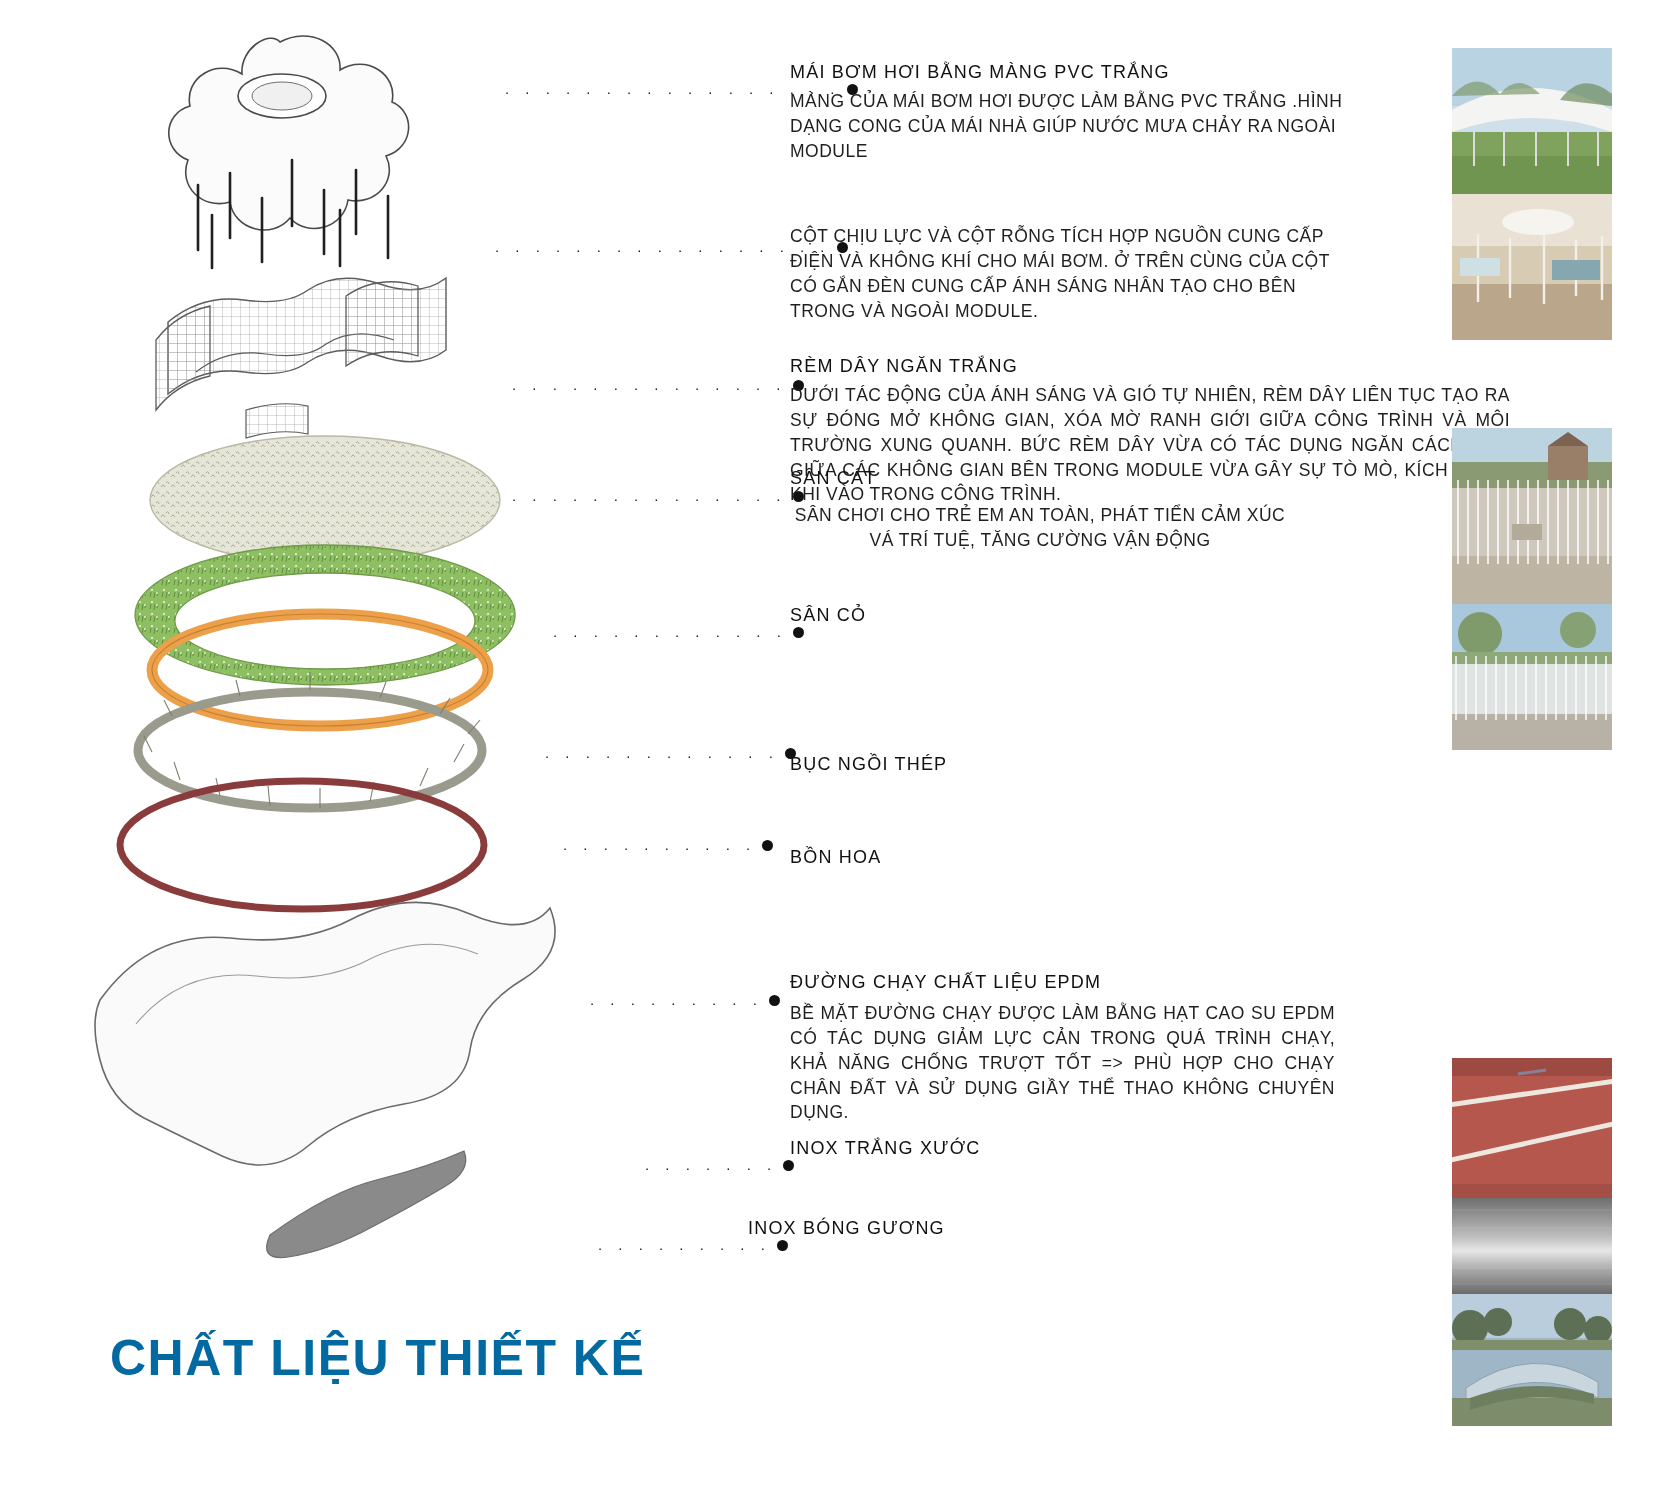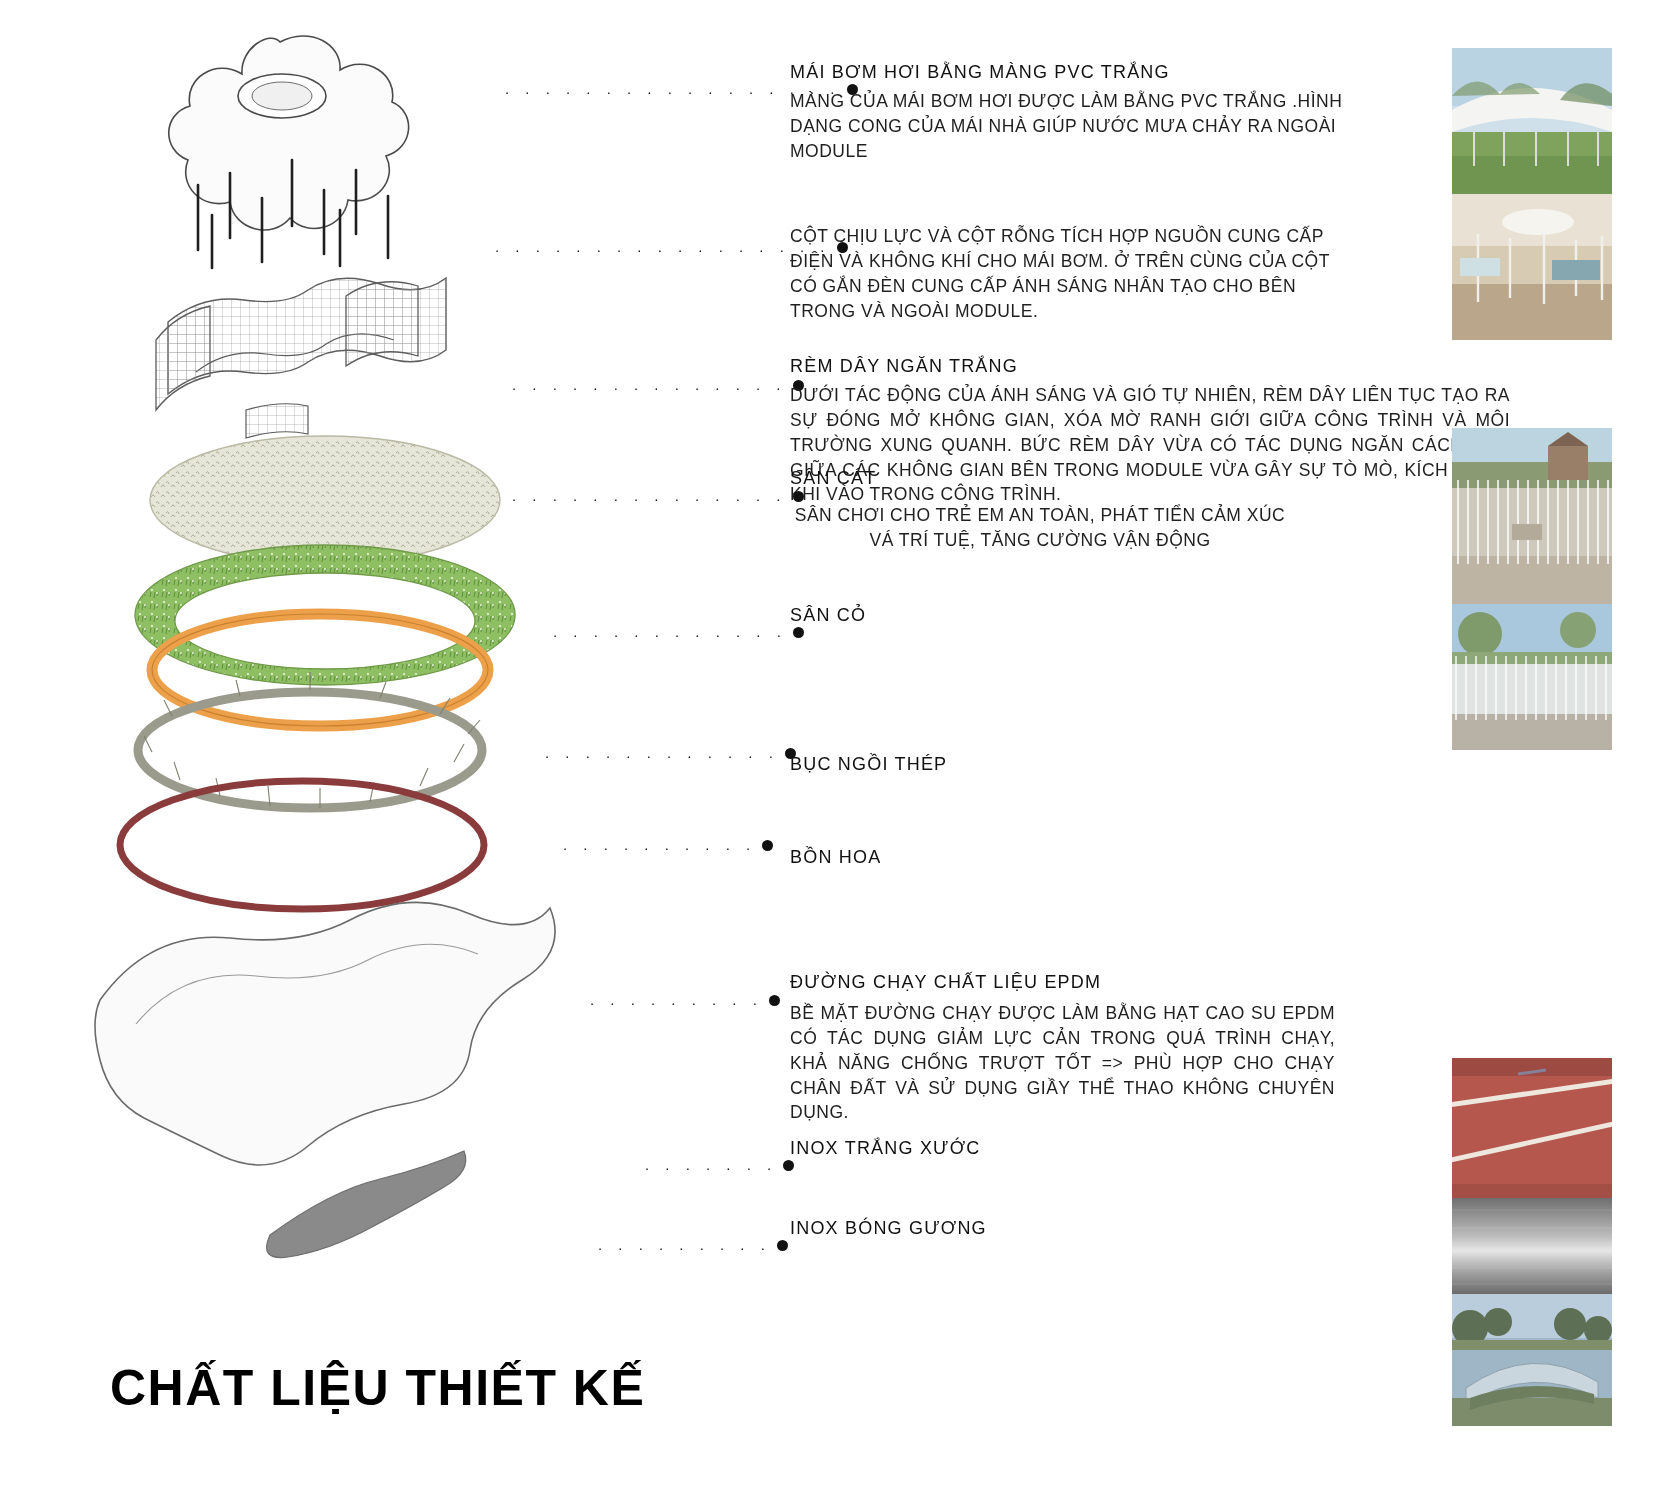--- a/index.html
+++ b/index.html
@@ -85,25 +85,25 @@
     position: relative;
     overflow: hidden;
     display: block;
   }
   .photo + .photo { margin-top: 0; }
 
   
   .footer-title {
     position: absolute;
     left: 110px;
-    top: 1359px;
+    top: 1329px;
     font-size: 50px;
     font-weight: bold;
     letter-spacing: 1.5px;
-    color: #000000;
+    color: #0369a1;
     font-family: "Liberation Sans", sans-serif;
   }
 </style>
 </head>
 <body>
 
 <div class="stage">
 
   <div class="diagram">
     <svg width="600" height="1300" viewBox="0 0 600 1300" xmlns="http://www.w3.org/2000/svg">
@@ -267,21 +267,21 @@
     <span class="bullet"></span>
   </div>
   <div class="textcol" style="left:790px; top:1138px;">
     <div class="label">INOX TRẮNG XƯỚC</div>
   </div>
 
   <div class="leader" style="left:598px; top:1238px;">
     <span class="dots">. . . . . . . . .</span>
     <span class="bullet"></span>
   </div>
-  <div class="textcol" style="left:790px; top:1218px;">
+  <div class="textcol" style="left:748px; top:1218px;">
     <div class="label">INOX BÓNG GƯƠNG</div>
   </div>
 
   <div class="photos">
 
     <div class="photo" style="height:146px;">
       <svg width="160" height="146" viewBox="0 0 160 146" preserveAspectRatio="none">
         <rect width="160" height="146" fill="#cfe0ea"></rect>
         <rect y="0" width="160" height="58" fill="#b9d3e2"></rect>
         <path d="M0 62 q80 -44 160 0 l0 22 q-80 -28 -160 0 z" fill="#f4f4f2"></path>

